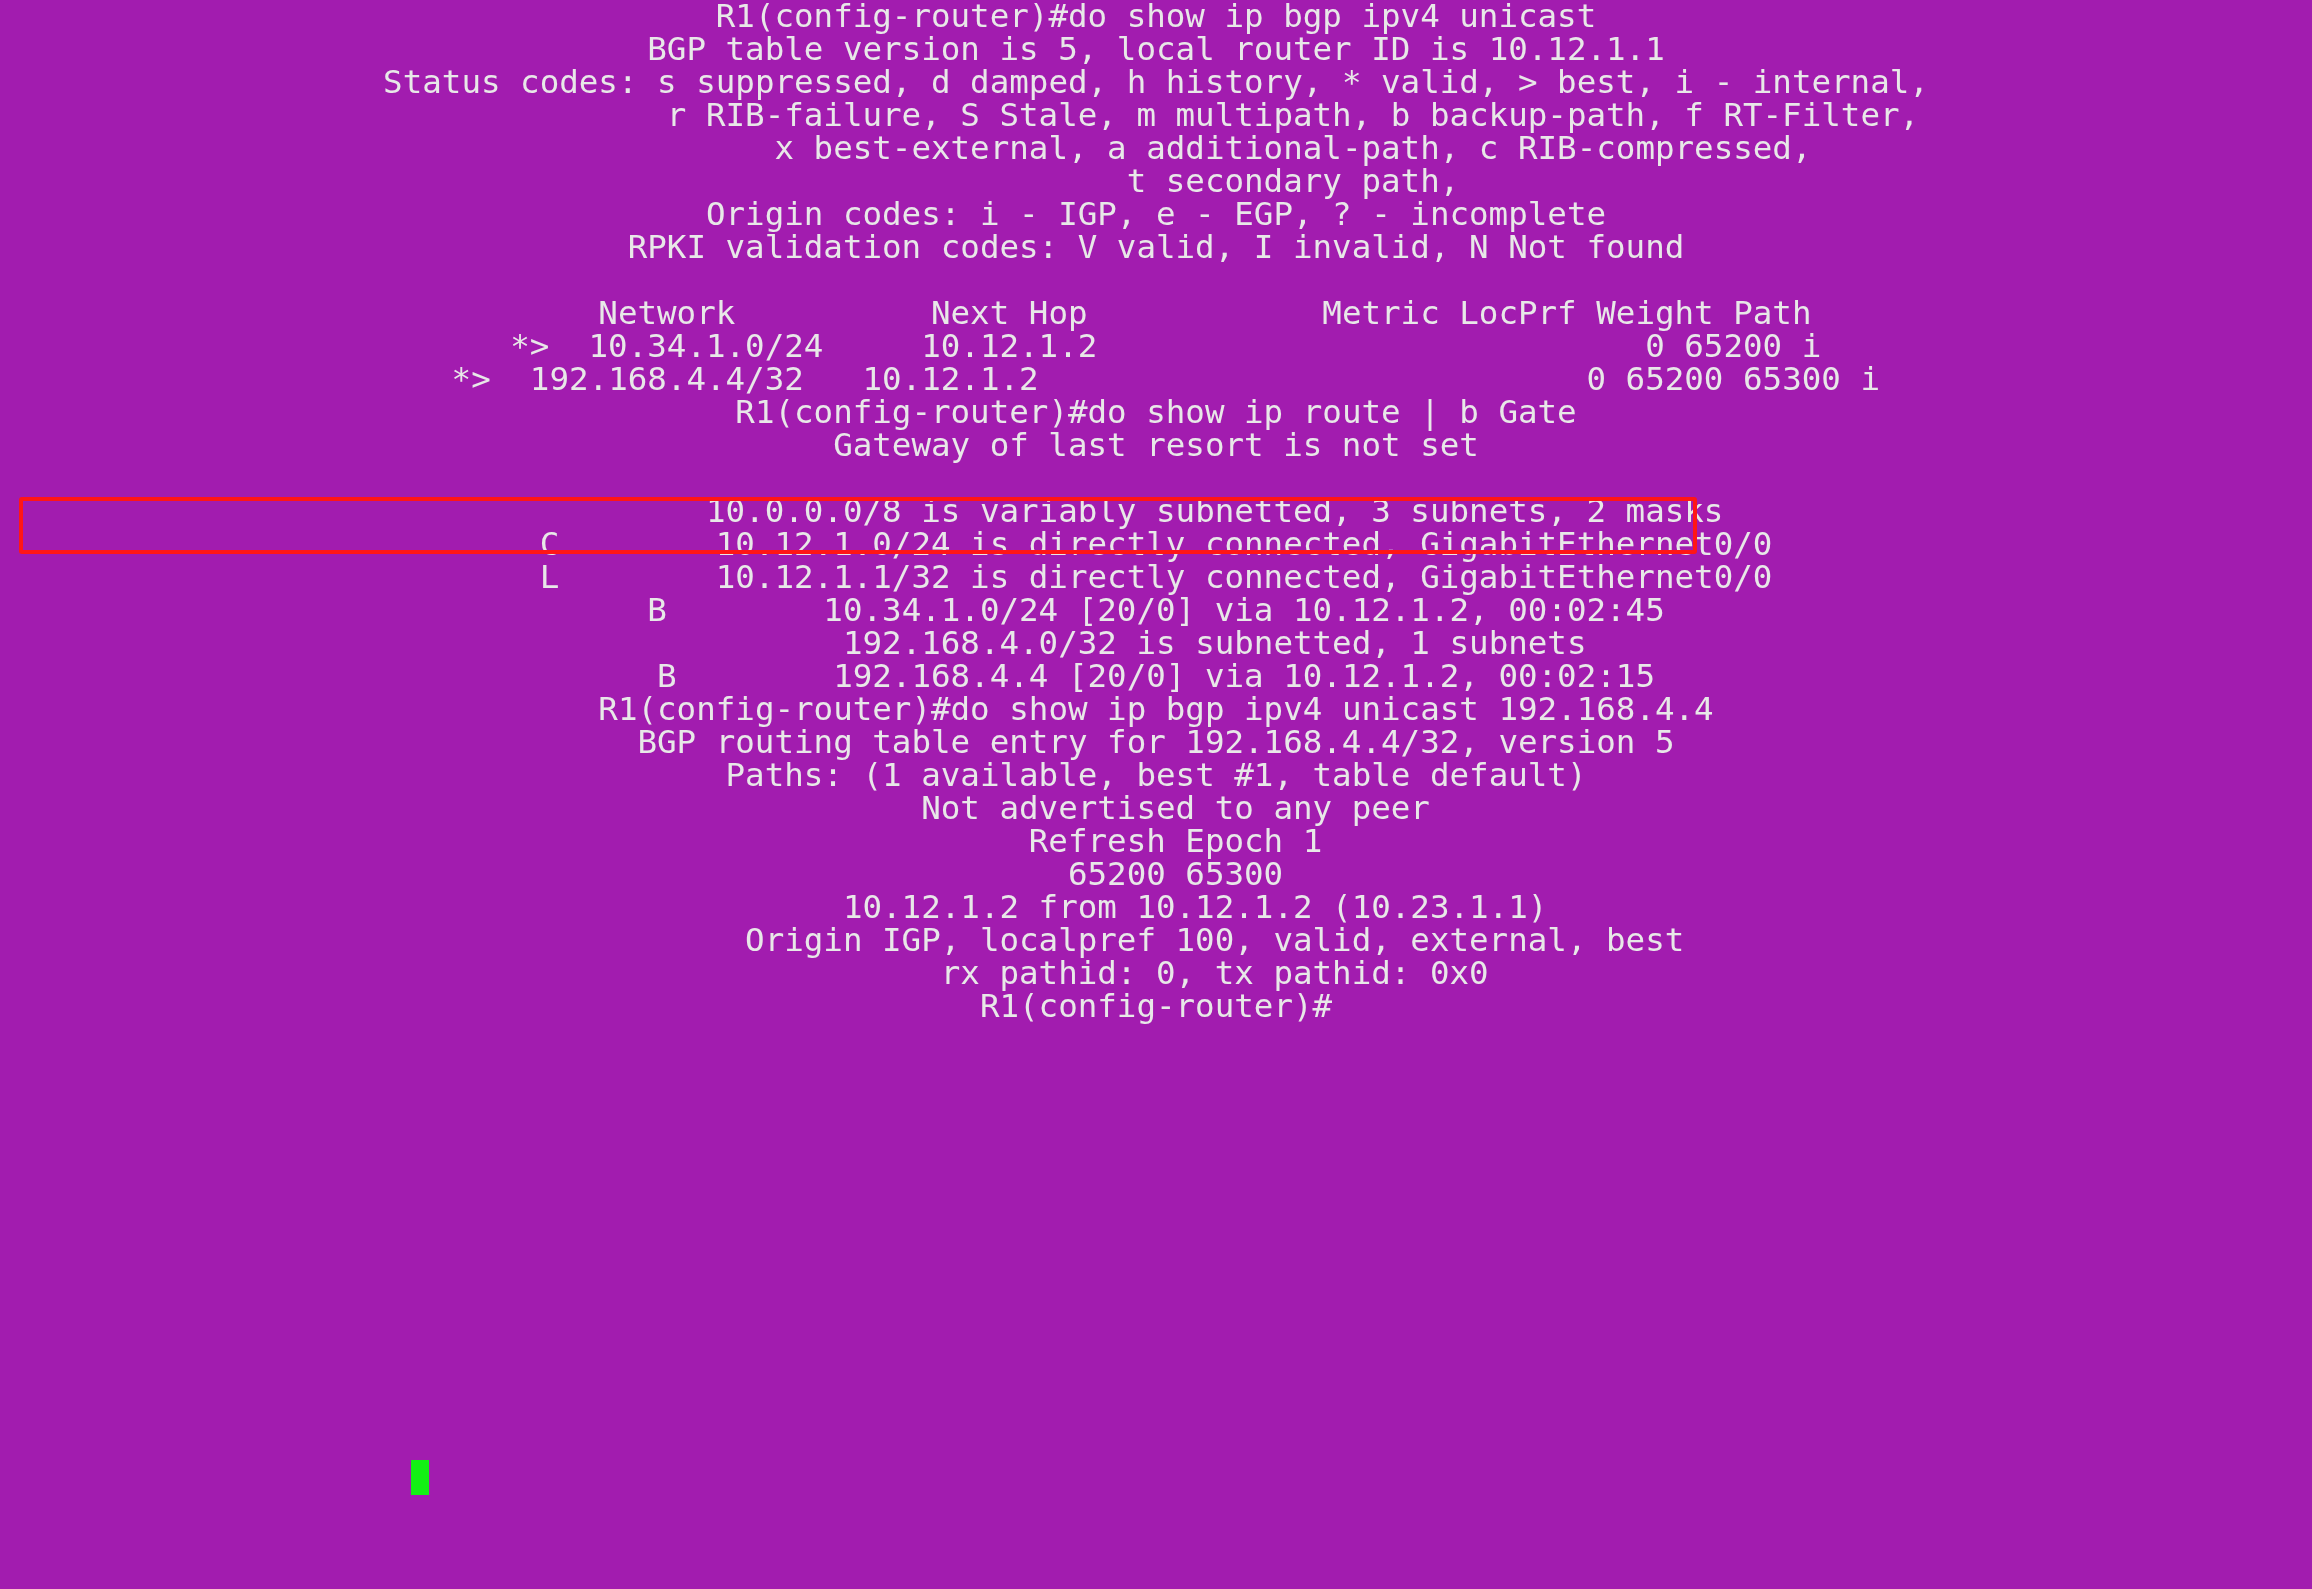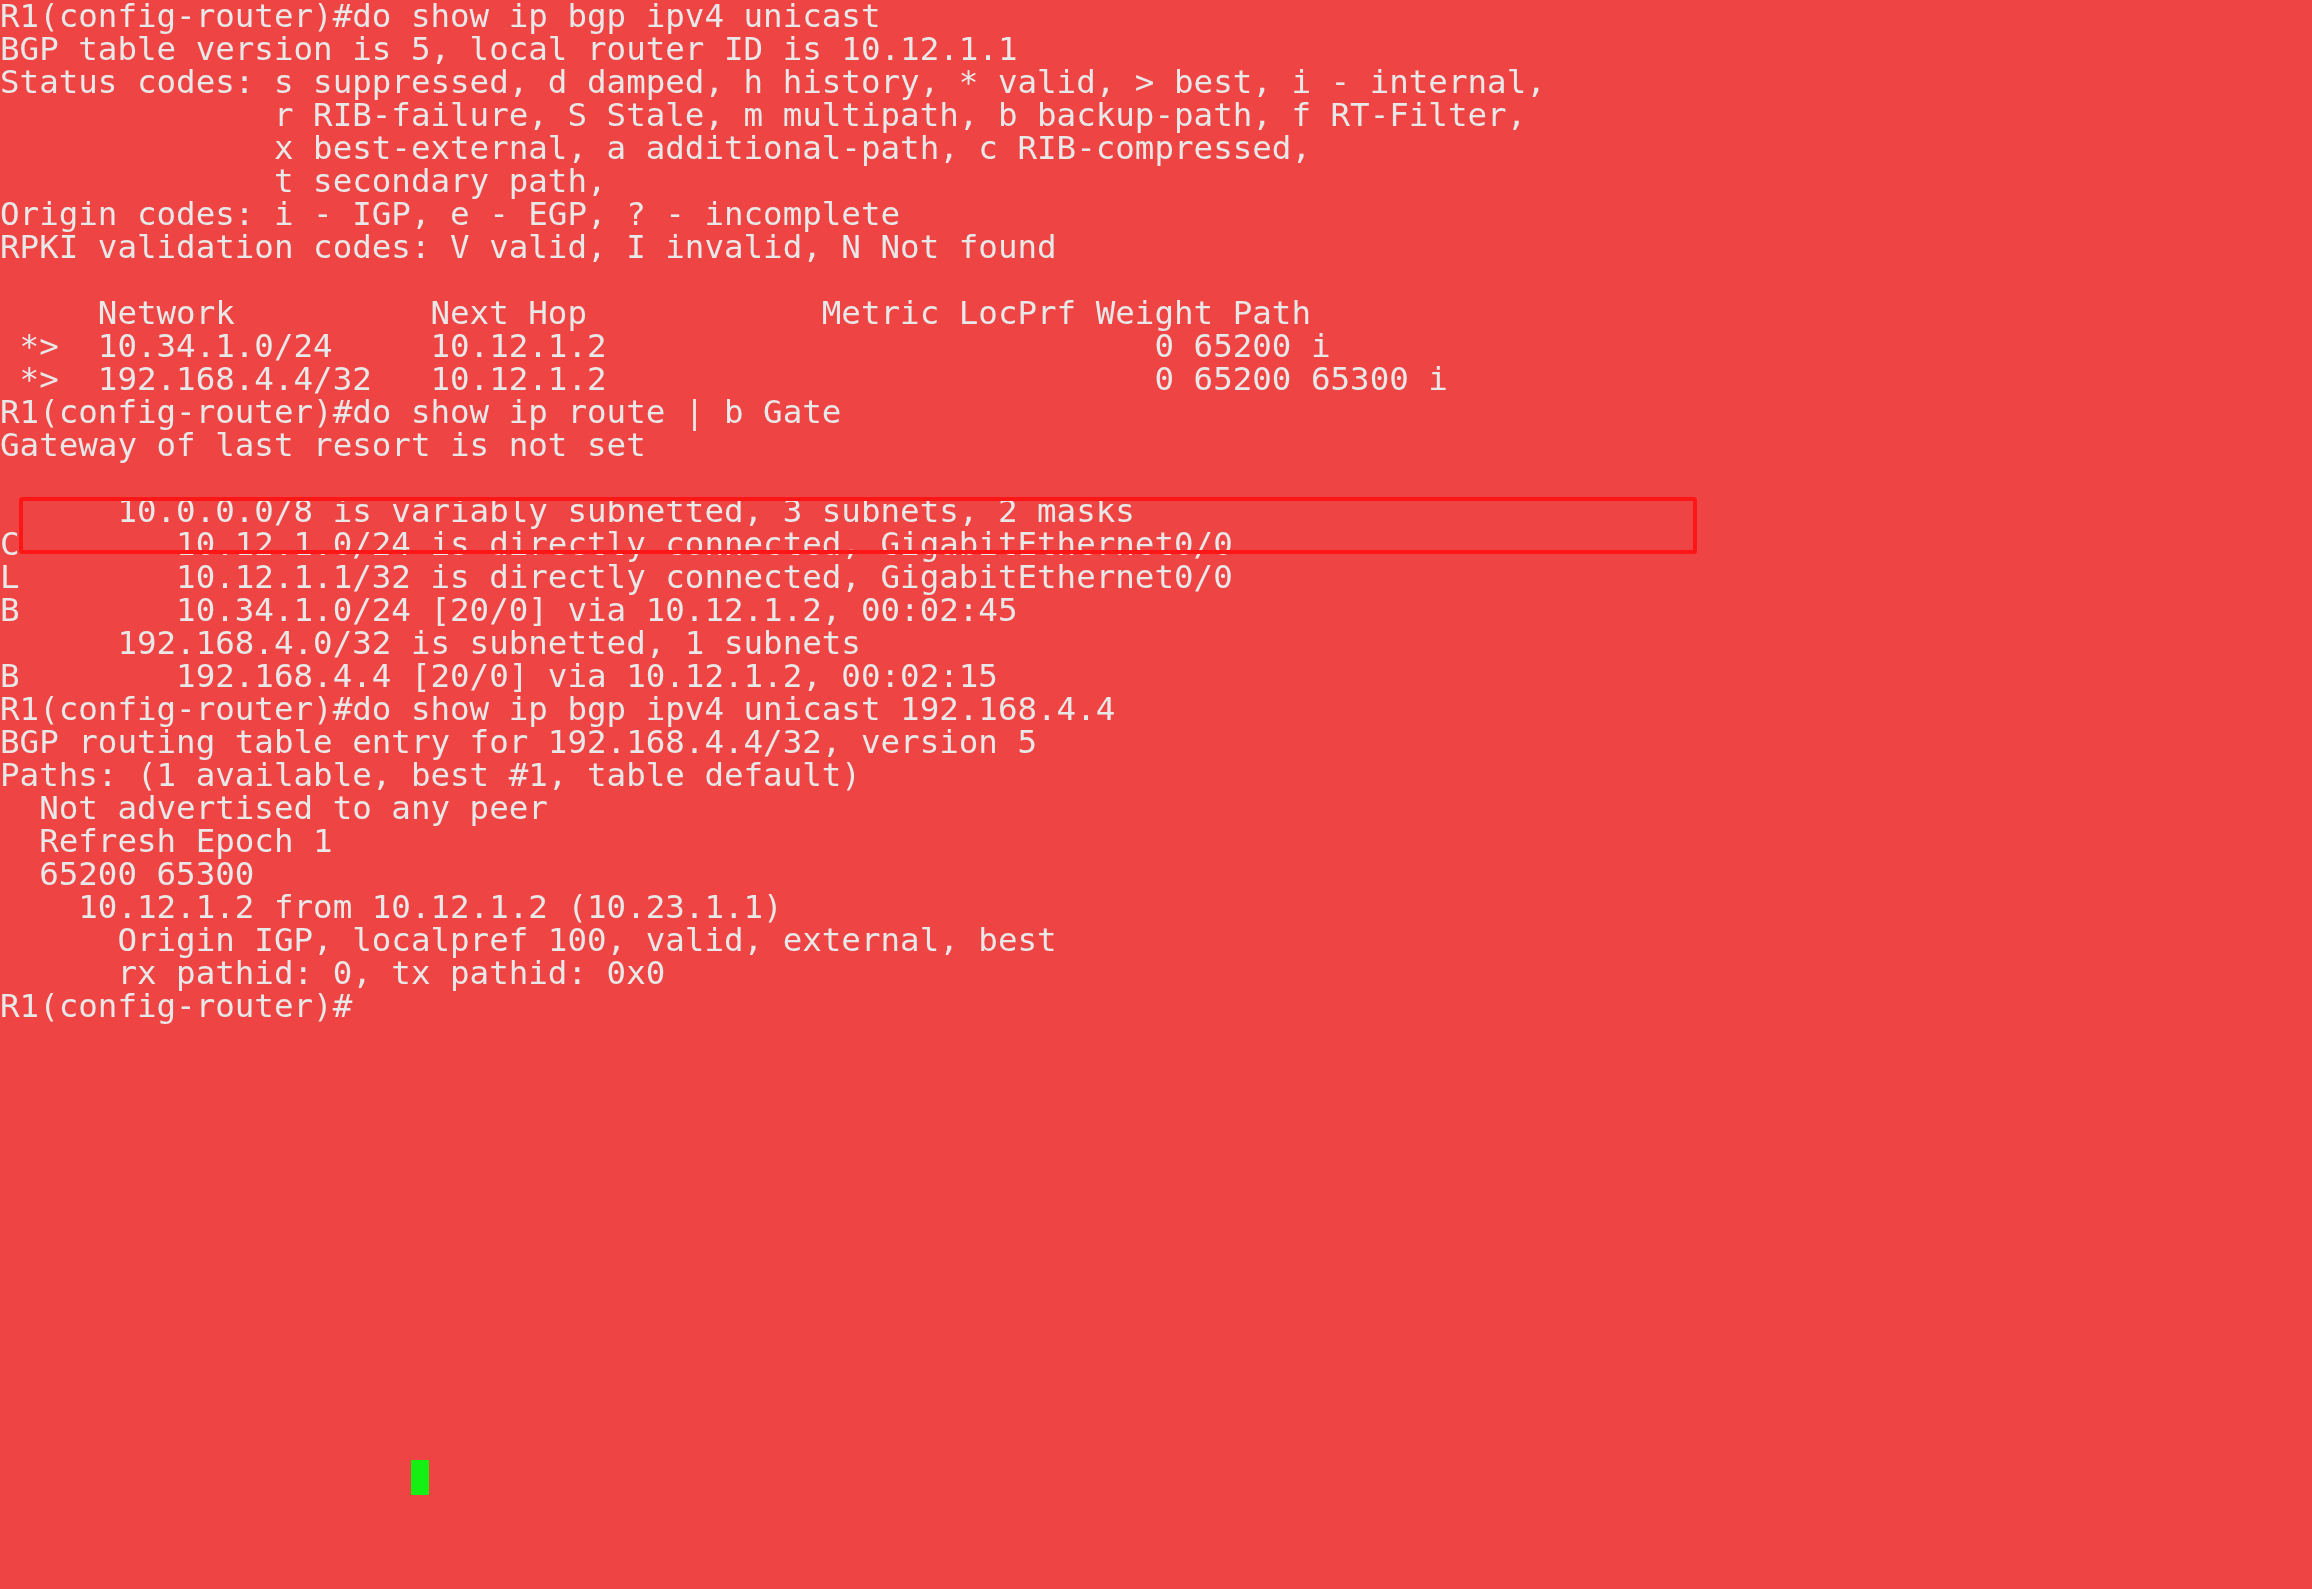--- a/index.html
+++ b/index.html
@@ -62,21 +62,21 @@
   #cursor-block {
     position: absolute;
     background: #14f014;
     width: 17.5px;
     height: 35px;
   }
 </style>
 </head>
 <body>
 
-<div id="terminal" style="background: #ef4444;">
+<div id="terminal" style="background: #a21caf; text-align: center;">
 
   <div id="screen" style="color: rgb(232, 232, 232); line-height: 33px;"><span class="tline">R1(config-router)#do show ip bgp ipv4 unicast</span><span class="tline">BGP table version is 5, local router ID is 10.12.1.1</span><span class="tline">Status codes: s suppressed, d damped, h history, * valid, &gt; best, i - internal,</span><span class="tline">              r RIB-failure, S Stale, m multipath, b backup-path, f RT-Filter,</span><span class="tline">              x best-external, a additional-path, c RIB-compressed,</span><span class="tline">              t secondary path,</span><span class="tline">Origin codes: i - IGP, e - EGP, ? - incomplete</span><span class="tline">RPKI validation codes: V valid, I invalid, N Not found</span><span class="tline blank"></span><span class="tline">     Network          Next Hop            Metric LocPrf Weight Path</span><span class="tline"> *&gt;  10.34.1.0/24     10.12.1.2                            0 65200 i</span><span class="tline"> *&gt;  192.168.4.4/32   10.12.1.2                            0 65200 65300 i</span><span class="tline">R1(config-router)#do show ip route | b Gate</span><span class="tline">Gateway of last resort is not set</span><span class="tline blank"></span><span class="tline">      10.0.0.0/8 is variably subnetted, 3 subnets, 2 masks</span><span class="tline">C        10.12.1.0/24 is directly connected, GigabitEthernet0/0</span><span class="tline">L        10.12.1.1/32 is directly connected, GigabitEthernet0/0</span><span class="tline">B        10.34.1.0/24 [20/0] via 10.12.1.2, 00:02:45</span><span class="tline">      192.168.4.0/32 is subnetted, 1 subnets</span><span class="tline">B        192.168.4.4 [20/0] via 10.12.1.2, 00:02:15</span><span class="tline">R1(config-router)#do show ip bgp ipv4 unicast 192.168.4.4</span><span class="tline">BGP routing table entry for 192.168.4.4/32, version 5</span><span class="tline">Paths: (1 available, best #1, table default)</span><span class="tline">  Not advertised to any peer</span><span class="tline">  Refresh Epoch 1</span><span class="tline">  65200 65300</span><span class="tline">    10.12.1.2 from 10.12.1.2 (10.23.1.1)</span><span class="tline">      Origin IGP, localpref 100, valid, external, best</span><span class="tline">      rx pathid: 0, tx pathid: 0x0</span><span class="tline">R1(config-router)#</span></div>
 
   <div id="highlight-box" style="left: 19.4px; top: 497px; width: 1678px; height: 57px; border-width: 4.9px; border-color: rgb(255, 22, 22);"></div>
 
   <div id="cursor-block" style="left: 411px; top: 1460px; width: 17.5px; height: 35px; background: rgb(20, 240, 20);"></div>
 
 </div>
 
 

